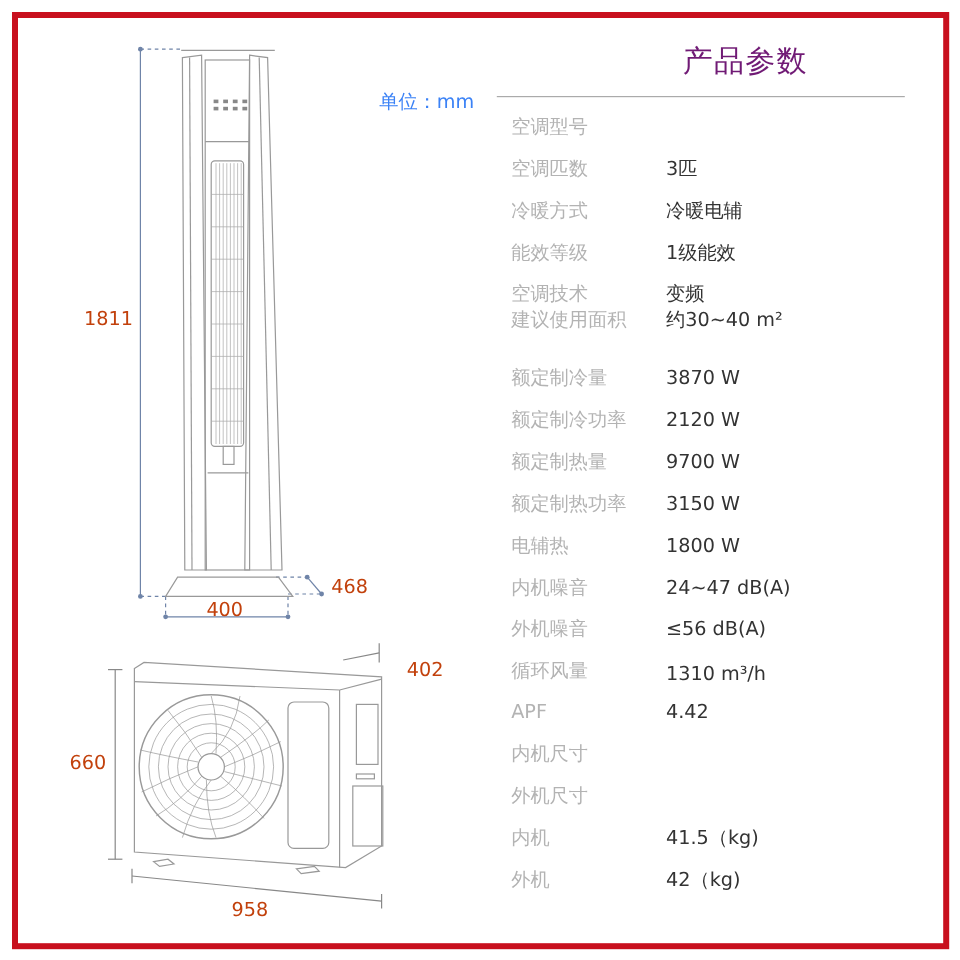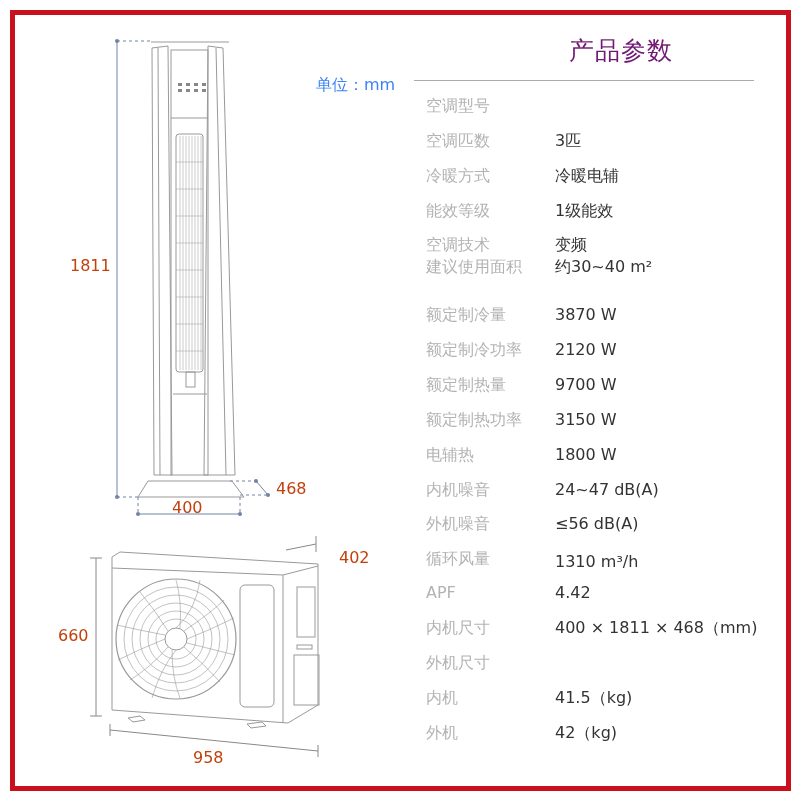--- a/index.html
+++ b/index.html
@@ -200,21 +200,20 @@
   <div class="spec-row" style="top:549px">
       <span class="spec-label">循环风量</span>
       <span class="spec-value" style="top:3px">1310 m³/h</span>
     </div>
   <div class="spec-row" style="top:583px">
       <span class="spec-label">APF</span>
       <span class="spec-value">4.42</span>
     </div>
   <div class="spec-row" style="top:618px">
       <span class="spec-label">内机尺寸</span>
-      <span class="spec-value">400 × 1811 × 468（mm)</span>
     </div>
   <div class="spec-row" style="top:653px">
       <span class="spec-label">外机尺寸</span>
     </div>
   <div class="spec-row" style="top:688px">
       <span class="spec-label">内机</span>
       <span class="spec-value">41.5（kg)</span>
     </div>
   <div class="spec-row" style="top:723px">
       <span class="spec-label">外机</span>

